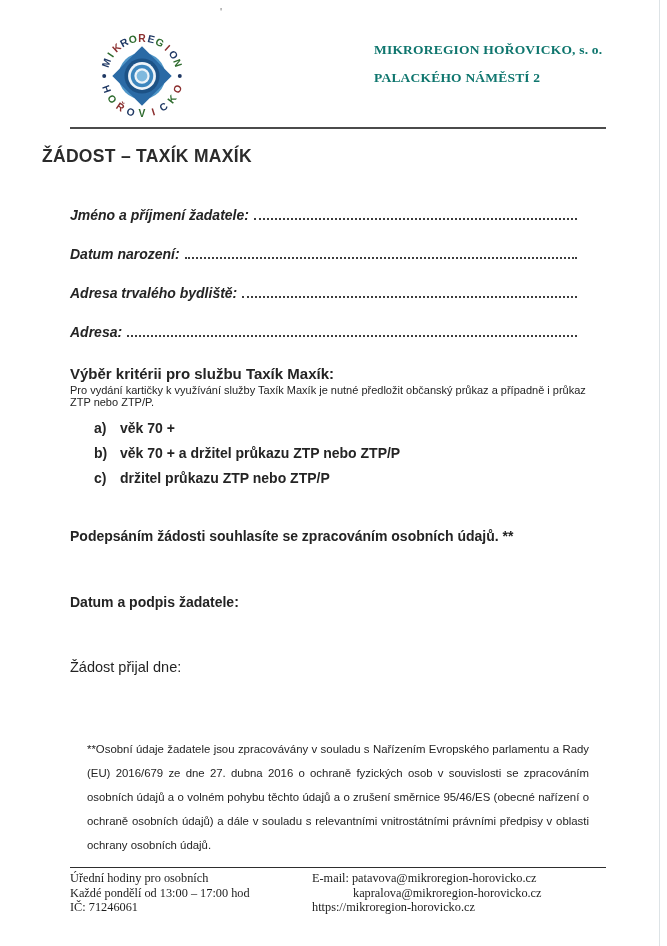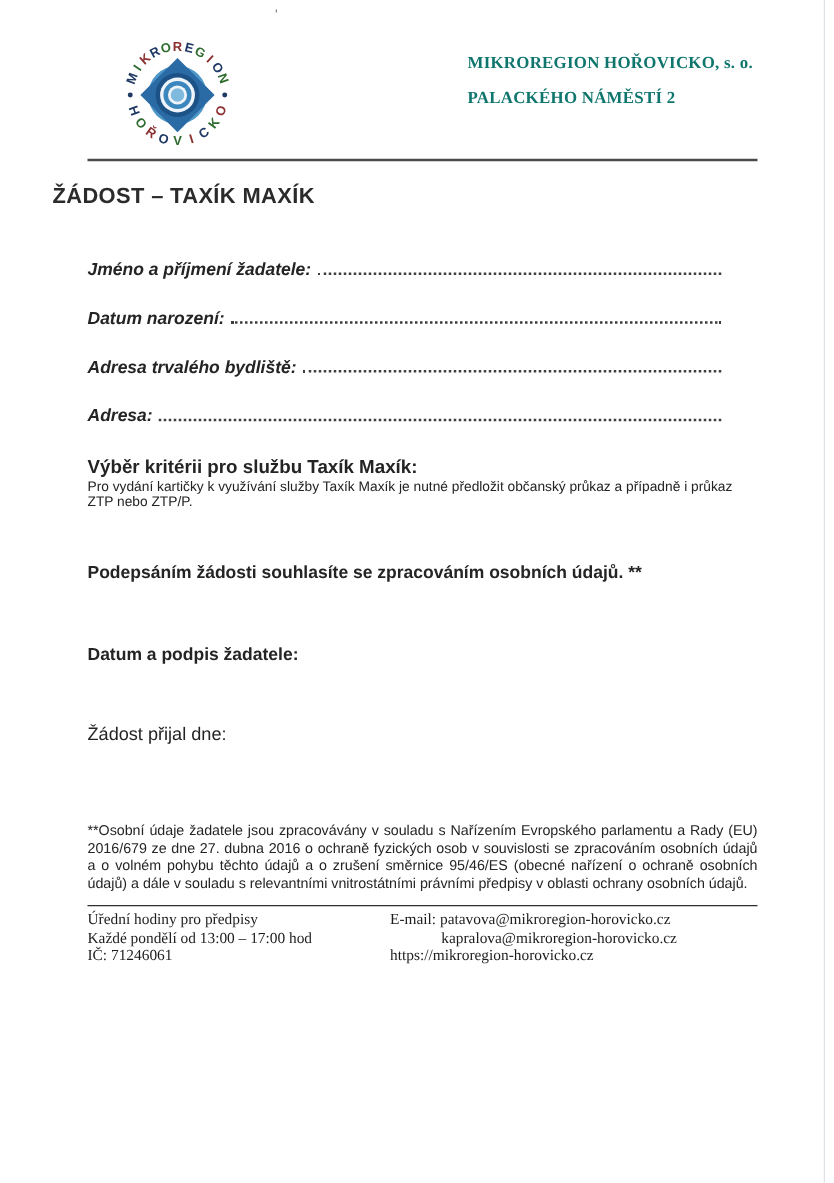--- a/index.html
+++ b/index.html
@@ -33,21 +33,21 @@
   .crit-head{font-size:15px;font-weight:700;}
   .crit-note{font-size:11px;margin-top:2px;}
   .options{margin-top:12px;}
   .option{font-size:14px;font-weight:700;height:17px;margin-bottom:8px;padding-left:24px;}
   .marker{display:inline-block;width:26px;}
 
   .consent{margin-top:41px;font-weight:700;font-size:14px;}
   .sig{margin-top:50px;font-weight:700;font-size:14px;}
   .received{margin-top:49px;font-size:14.5px;}
 
-  .footnote{margin:62px 0 0;font-size:11.4px;line-height:14px;text-align:justify;color:#242424;}
+  .footnote{margin:62px 17px 0;font-size:11.4px;line-height:24px;text-align:justify;color:#242424;}
 
   .footer-rule{border-top:1.5px solid #2e2e2e;margin-top:10px;}
   .footer{display:flex;font-family:"Liberation Serif",serif;font-size:12.3px;
           line-height:14.5px;margin-top:3px;color:#1c1c1c;}
   .f-left{width:242px;flex:none;}
   .f-right .indent{padding-left:41px;}
 </style>
 </head>
 <body>
 
@@ -111,32 +111,43 @@
     </div>
     <div class="field">
       <span class="flabel">Adresa:</span>
       <span class="dots"></span>
     </div>
   </div>
 
   <div class="criteria">
     <div class="crit-head">Výběr kritérii pro službu Taxík Maxík:</div>
     <div class="crit-note">Pro vydání kartičky k využívání služby Taxík Maxík je nutné předložit občanský průkaz a případně i průkaz ZTP nebo ZTP/P.</div>
+    <div class="options">
+      <div class="option">
+        <span class="marker">a)</span><span>věk 70 +</span>
+      </div>
+      <div class="option">
+        <span class="marker">b)</span><span>věk 70 + a držitel průkazu ZTP nebo ZTP/P</span>
+      </div>
+      <div class="option">
+        <span class="marker">c)</span><span>držitel průkazu ZTP nebo ZTP/P</span>
+      </div>
+    </div>
   </div>
 
   <div class="consent">Podepsáním žádosti souhlasíte se zpracováním osobních údajů. **</div>
   <div class="sig">Datum a podpis žadatele:</div>
   <div class="received">Žádost přijal dne:</div>
 
   <p class="footnote">**Osobní údaje žadatele jsou zpracovávány v souladu s Nařízením Evropského parlamentu a Rady (EU) 2016/679 ze dne 27. dubna 2016 o ochraně fyzických osob v souvislosti se zpracováním osobních údajů a o volném pohybu těchto údajů a o zrušení směrnice 95/46/ES (obecné nařízení o ochraně osobních údajů) a dále v souladu s relevantními vnitrostátními právními předpisy v oblasti ochrany osobních údajů.</p>
 
   <div class="footer-rule"></div>
   <div class="footer">
     <div class="f-left">
-      <div>Úřední hodiny pro předpisy</div>
+      <div>Úřední hodiny pro osobních</div>
       <div>Každé pondělí od 13:00 – 17:00 hod</div>
       <div>IČ: 71246061</div>
     </div>
     <div class="f-right">
       <div>E-mail: patavova@mikroregion-horovicko.cz</div>
       <div class="indent">kapralova@mikroregion-horovicko.cz</div>
       <div>https://mikroregion-horovicko.cz</div>
     </div>
   </div>
 </div>

